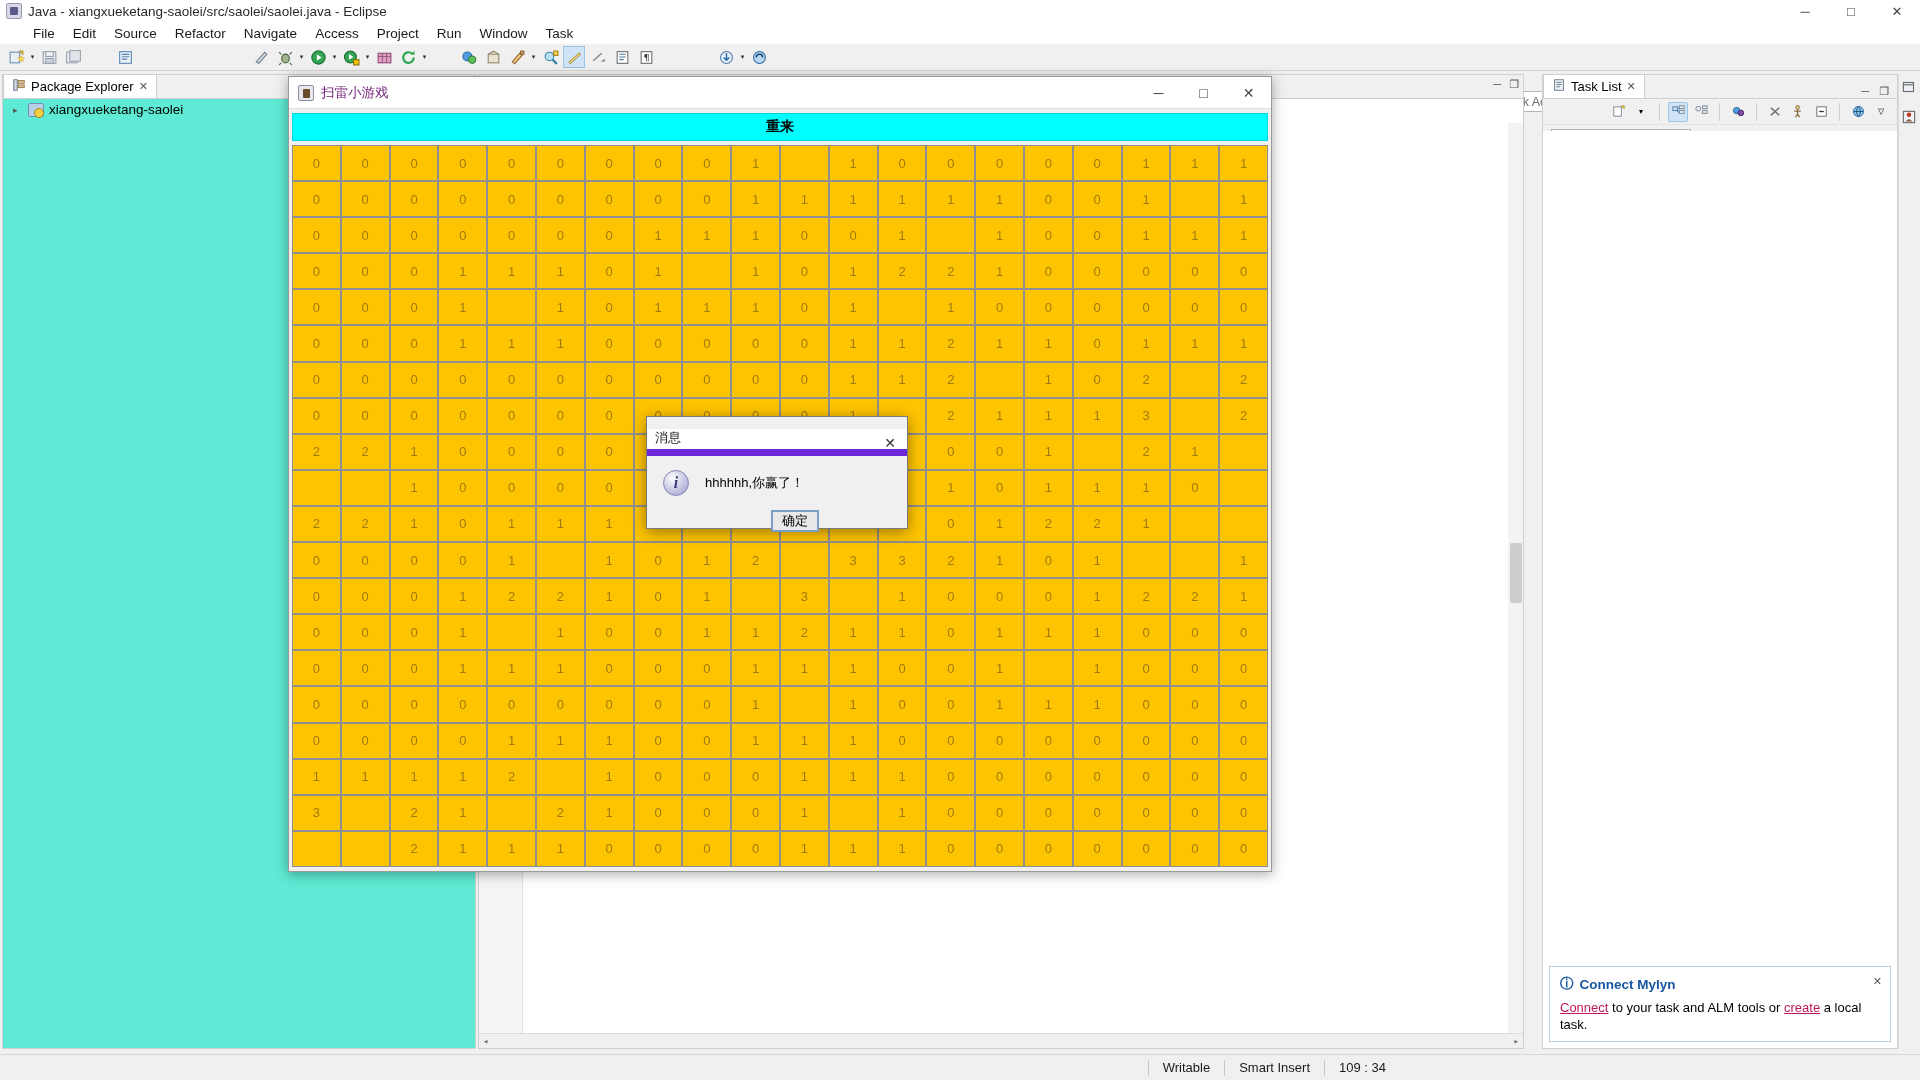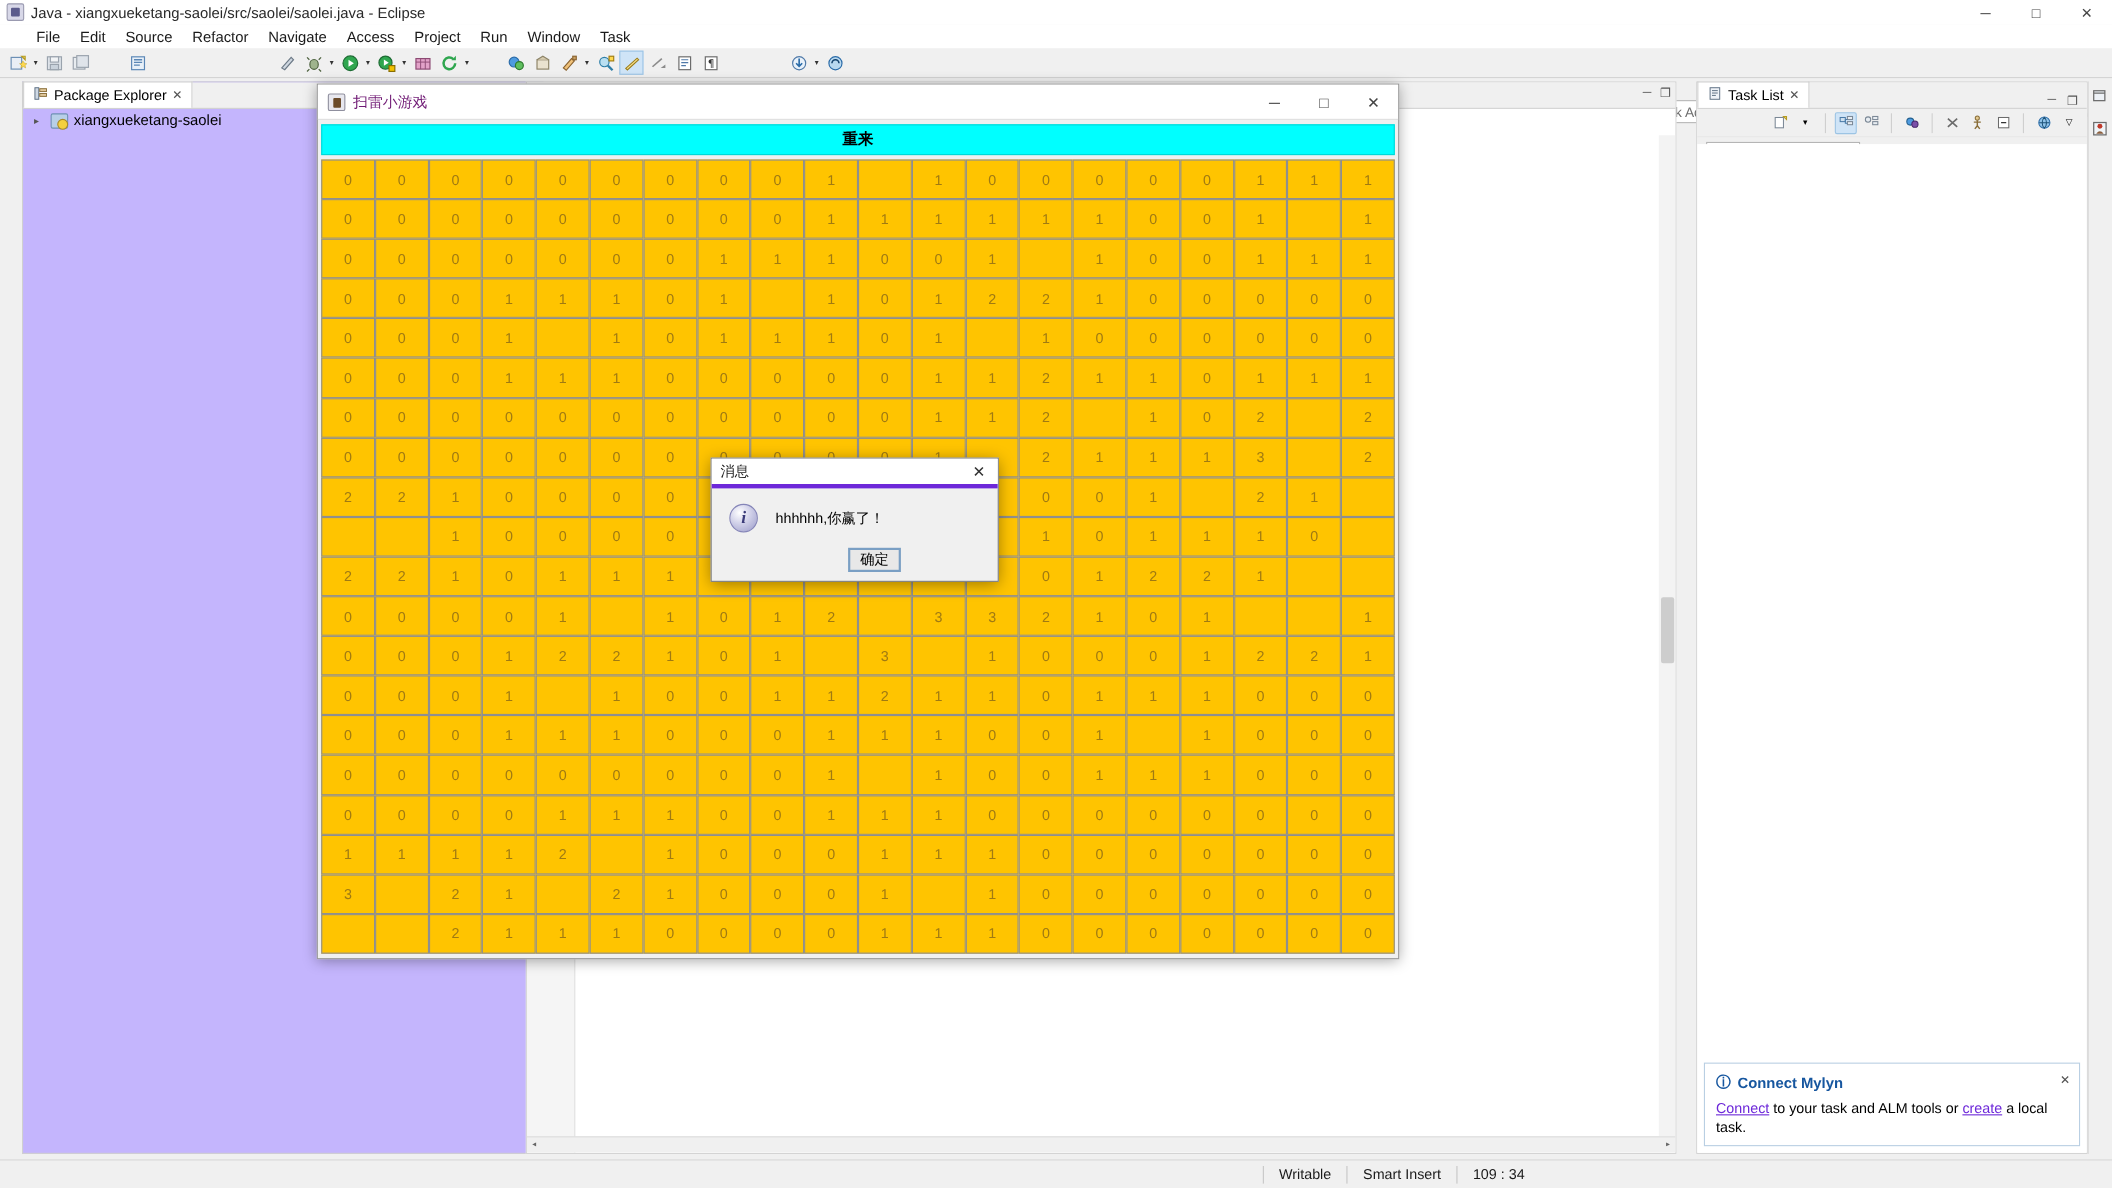--- a/index.html
+++ b/index.html
@@ -64,22 +64,22 @@
   .persp-bar {
     position: absolute; right: 4px; top: 45px; height: 24px; display: flex; align-items: center;
   }
   .persp-btn { display: flex; align-items: center; gap: 4px; padding: 2px 6px; height: 22px;
                font-size: 13px; color: #1a1a1a; border-radius: 2px; }
   .persp-btn.active { background: #cfe4f7; border: 1px solid #9cc4e4; }
   .persp-ico { width: 16px; height: 16px; border-radius: 2px; }
 
   
   .pkg-panel {
-    position: absolute; left: 20px; top: 74px; width: 474px; height: 975px;
-    background: #c4b5fd; border: 1px solid #d0d0d0;
+    position: absolute; left: 2px; top: 74px; width: 474px; height: 975px;
+    background: #5eead4; border: 1px solid #d0d0d0;
   }
   .panel-tabrow { height: 24px; background: #f0f0f0; display: flex; align-items: flex-end;
                   border-bottom: 1px solid #cfcfcf; }
   .panel-tab { height: 24px; background: #fff; border: 1px solid #cfcfcf; border-bottom: none;
                display: flex; align-items: center; gap: 5px; padding: 0 8px; font-size: 13px; }
   .tab-close { font-size: 11px; color: #555; }
   .tree-row { display: flex; align-items: center; gap: 5px; padding: 3px 0 3px 10px; font-size: 13.5px; }
   .tw { font-size: 9px; color: #555; width: 10px; }
   .proj-ico { width: 16px; height: 14px; background: #b8cfe8; border: 1px solid #6f90b5; border-radius: 2px;
               position: relative; }
@@ -124,21 +124,21 @@
   .task-findrow { height: 28px; background: #f0f0f0; display: flex; align-items: center; gap: 8px; padding: 0 8px; }
   .find-box { width: 140px; height: 20px; border: 1px solid #b5b5b5; background: #fff;
               display: flex; align-items: center; padding: 0 4px; font-size: 12.5px; color: #6f6f6f; }
   .blue-link { color: #16569f; font-size: 13px; }
   .tri { font-size: 9px; color: #16569f; }
   .task-body { position: absolute; left: 0; top: 56px; right: 0; bottom: 0; background: #fff; }
   .mylyn-box { position: absolute; left: 6px; right: 6px; bottom: 6px; border: 1px solid #b9cfe3;
                background: #fff; padding: 8px 10px; }
   .mylyn-title { color: #16569f; font-weight: bold; font-size: 13.5px; display: flex; align-items: center; gap: 6px; }
   .mylyn-text { margin-top: 6px; font-size: 13px; line-height: 17px; color: #000; }
-  .mylyn-text a { color: #6d28d9; }
+  .mylyn-text a { color: #be185d; }
   .mylyn-x { position: absolute; right: 8px; top: 8px; font-size: 11px; color: #555; }
 
   
   .fastview { position: absolute; right: 0; top: 74px; width: 22px; height: 975px; background: #f0f0f0;
               border-left: 1px solid #dcdcdc; }
   .fv-btn { width: 20px; height: 20px; margin: 4px 1px; border-radius: 2px; }
 
   
   .statusbar { position: absolute; left: 0; bottom: 0; width: 1920px; height: 26px;
                background: #f0f0f0; border-top: 1px solid #d8d8d8; display: flex; align-items: center; }
@@ -167,22 +167,22 @@
   .grid { display: grid; grid-template-columns: repeat(20, 1fr); width: 100%; height: 100%; }
   .cell { background: #ffc400; border: 1px solid #8f8f8f; display: flex; align-items: center;
           justify-content: center; font-size: 13px; color: #a07a12; font-family: "Liberation Sans", sans-serif; }
   .cell.blank { color: transparent; }
 
   
   .dlg {
     position: absolute; left: 646px; top: 416px; width: 262px; height: 113px;
     background: #f0f0f0; border: 1px solid #7a7a7a; box-shadow: 0 3px 14px rgba(0,0,0,.4);
   }
-  .dlg-title { height: 27px; background: #fff; border-bottom: 4px solid #6d28d9;
-               display: flex; align-items: center; padding-left: 8px; font-size: 13px; color: #222; }
+  .dlg-title { height: 27px; background: #fff; border-bottom: 7px solid #6d28d9;
+               display: flex; padding-left: 8px; font-size: 13px; color: #222; margin-top: 12px; }
   .dlg-x { margin-left: auto; width: 34px; height: 27px; display: flex; align-items: center;
            justify-content: center; font-size: 14px; color: #333; }
   .dlg-body { display: flex; align-items: center; padding: 14px 0 0 16px; gap: 16px; }
   .info-ico { width: 26px; height: 26px; border-radius: 50%;
               background: radial-gradient(circle at 35% 30%, #ffffff 0%, #cfcfe8 45%, #9a9ac8 100%);
               border: 1px solid #8585b8; display: flex; align-items: center; justify-content: center;
               font-family: "Liberation Serif", serif; font-style: italic; font-weight: bold;
               font-size: 16px; color: #3c3c7a; }
   .dlg-msg { font-size: 13px; color: #000; }
   .dlg-btnrow { display: flex; justify-content: center; margin-top: 14px; margin-left: 36px; }

